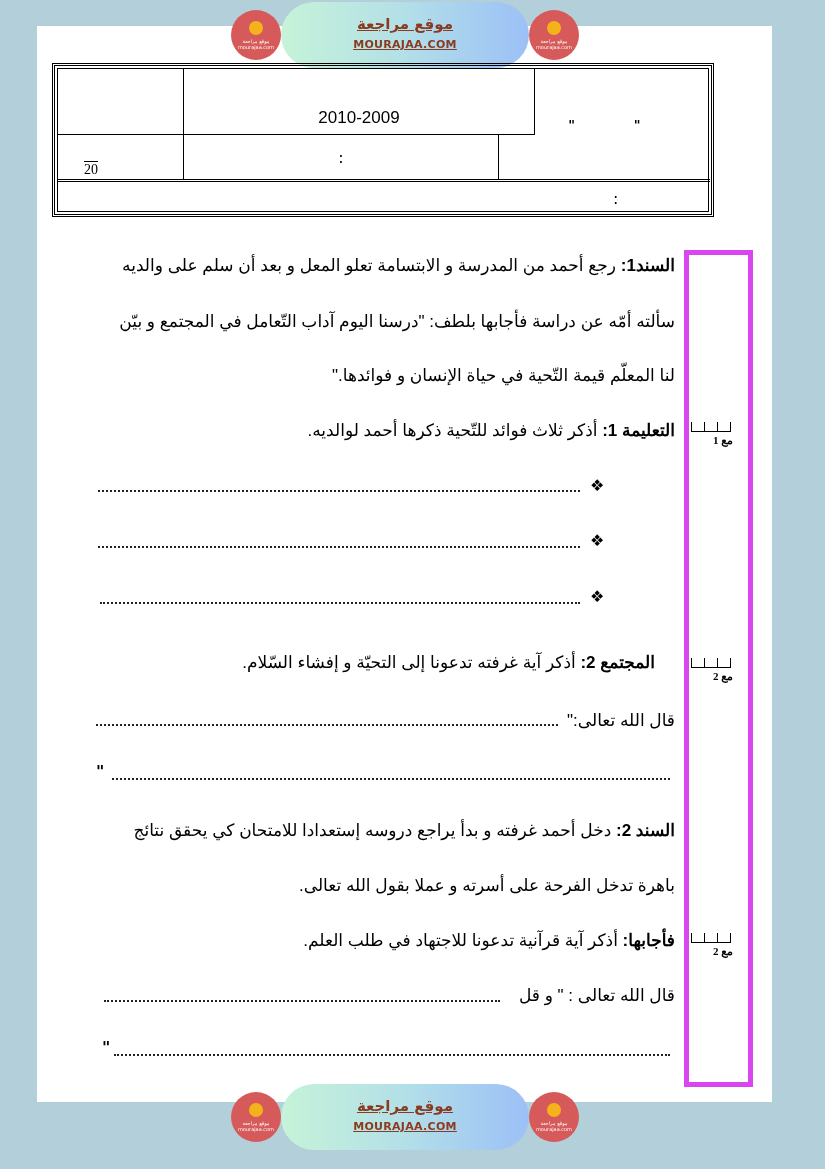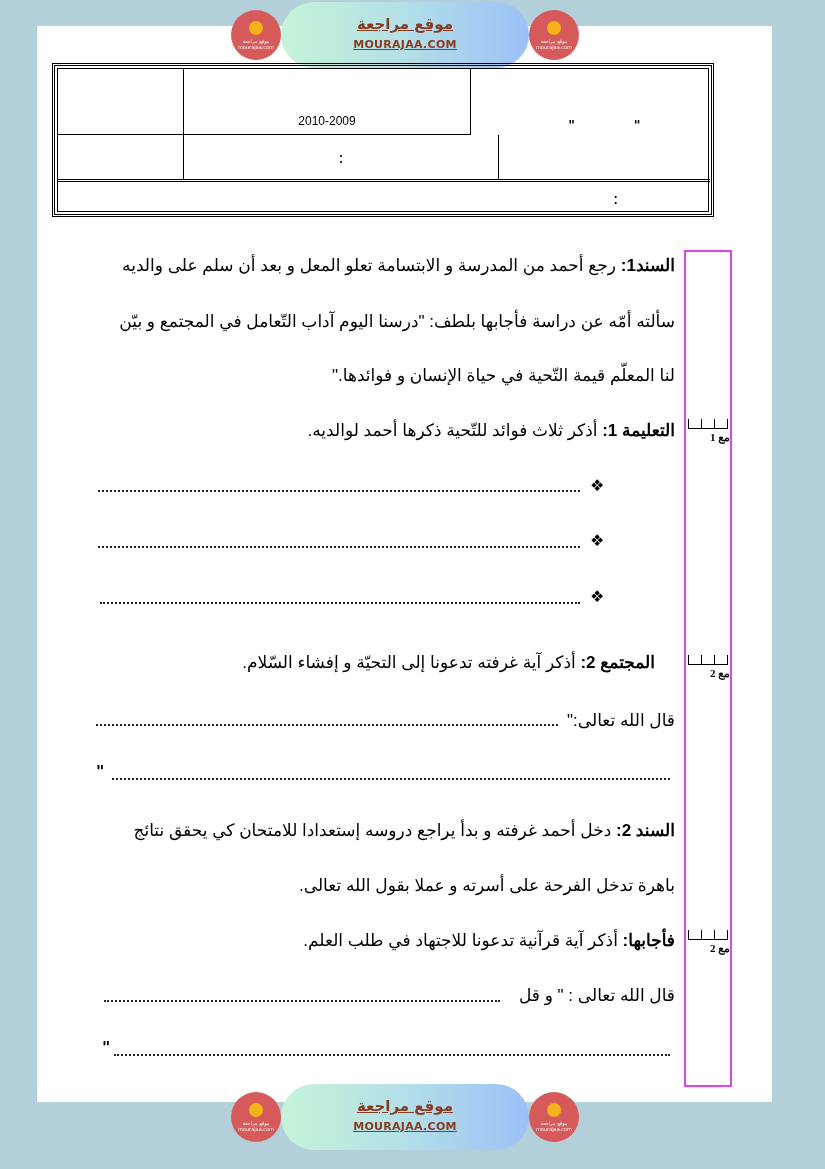--- a/index.html
+++ b/index.html
@@ -40,32 +40,32 @@
     }
     .badge .tiny { font-size: 5px; color: #fff; margin-top: 3px; line-height: 6px; text-align: center; }
 
     
     .header-table {
       position: absolute; left: 52px; top: 63px; width: 662px; height: 154px;
       border: 3px double #000; outline: 1px solid #000; outline-offset: -6px;
     }
     .htbl { position: absolute; inset: 3px; }
     .hcell { position: absolute; border-color: #000; border-style: solid; border-width: 0; }
-    .c-year { left: 125px; top: 0; width: 288px; height: 66px; border-left: 1px solid #000; border-right: 1px solid #000; border-bottom: 1px solid #000;
-      display: flex; align-items: flex-end; justify-content: center; padding-bottom: 6px; font-size: 12px; font-family: "Liberation Sans", sans-serif; }
+    .c-year { left: 125px; top: 0; width: 352px; height: 66px; border-left: 1px solid #000; border-right: 1px solid #000; border-bottom: 1px solid #000;
+      display: flex; align-items: flex-end; justify-content: center; padding-bottom: 6px; font-size: 17px; font-family: "Liberation Sans", sans-serif; }
     .c-colon { left: 125px; top: 66px; width: 316px; height: 44px; border-left: 1px solid #000; border-right: 1px solid #000;
       display: flex; align-items: center; justify-content: center; font-size: 16px; }
     .c-left-top { left: 0; top: 0; width: 125px; height: 66px; border-bottom: 1px solid #000; }
     .c-grade { left: 0; top: 66px; width: 125px; height: 44px; display: flex; align-items: flex-end; padding: 0 0 2px 26px; }
     .c-grade span { font-family: "Liberation Serif", serif; font-size: 14px; border-top: 1px solid #000; line-height: 15px; }
     .c-right { left: 441px; top: 0; width: 211px; height: 110px; display: flex; align-items: center; justify-content: space-around; font-size: 13px; font-weight: bold; padding: 0 40px; }
     .c-bottom { left: 0; top: 110px; width: 652px; height: 36px; border-top: 3px double #000; display: flex; align-items: center; padding-left: 555px; font-size: 16px; }
 
     
-    .margin-col { position: absolute; left: 684px; top: 250px; width: 48px; height: 837px; border: 2px solid #d946ef; }
+    .margin-col { position: absolute; left: 684px; top: 250px; width: 69px; height: 837px; border: 5px solid #d946ef; }
     .score-box { position: absolute; left: 0; width: 46px; }
     .score-ticks { width: 40px; height: 10px; margin-left: 2px; border-bottom: 1px solid #000; display: flex; }
     .score-ticks i { flex: 1; border-left: 1px solid #000; }
     .score-ticks i:last-child { border-right: 1px solid #000; }
     .score-label { font-size: 11px; font-weight: bold; text-align: right; padding-right: 2px; font-family: "Liberation Serif", serif; direction: rtl; margin-top: 2px; }
 
     
     .txt {
       position: absolute; direction: rtl; text-align: right;
       font-family: "Liberation Sans", sans-serif; font-size: 17px; color: #000; white-space: nowrap;
@@ -91,20 +91,23 @@
   </div>
   <div class="badge right">
     <div class="dot"></div>
     <div class="tiny">موقع مراجعة mourajaa.com</div>
   </div>
 </div>
 
 <div class="header-table">
   <div class="htbl">
     <div class="hcell c-left-top"></div>
+    <div class="hcell c-grade">
+      <span>20</span>
+    </div>
     <div class="hcell c-year">2010-2009</div>
     <div class="hcell c-colon">:</div>
     <div class="hcell c-right">
       <span>"</span>
       <span>"</span>
     </div>
     <div class="hcell c-bottom">:</div>
   </div>
 </div>
 

